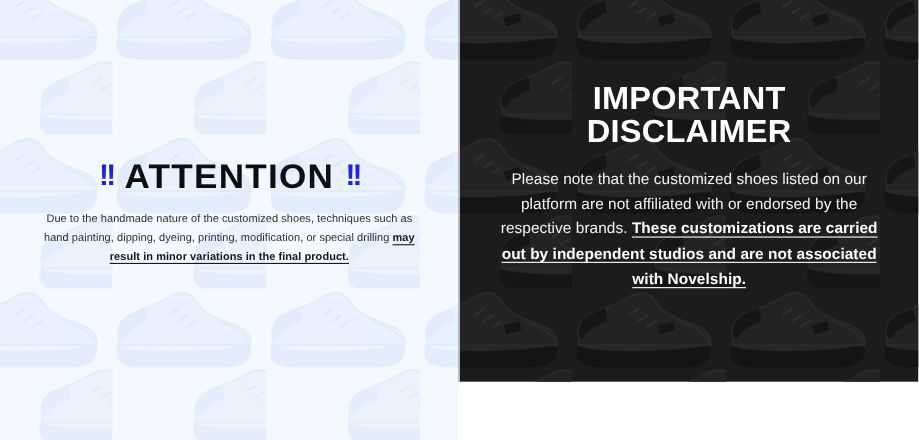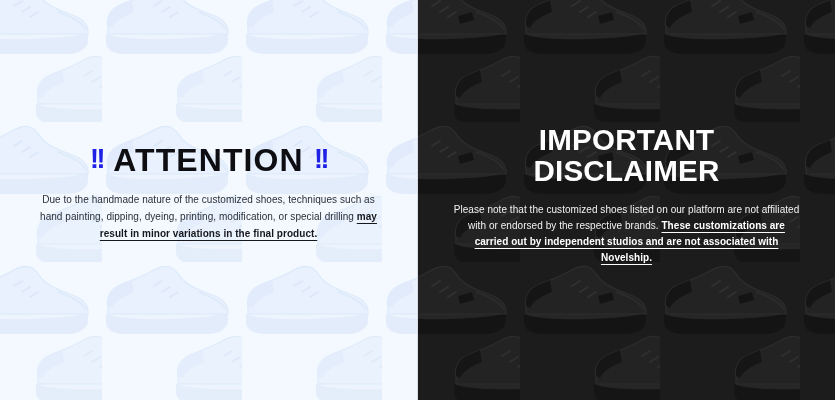--- a/index.html
+++ b/index.html
@@ -94,21 +94,21 @@
     font-weight: 700;
     color: #16181d;
     text-decoration: underline;
     text-underline-offset: 2.5px;
     text-decoration-thickness: 1.1px;
   }
 
   
   .panel-right {
     width: 418px;
-    height: 400px;
+    height: 347px;
     background: #1c1c1c;
     border-left: 1px solid #d8dde6;
   }
   .panel-right .panel-content {
     padding: 0 32px;
     transform: translateY(-4px);
   }
 
   .disclaimer-heading {
     margin: 0 0 15px 0;
@@ -118,21 +118,21 @@
     line-height: 1.06;
     letter-spacing: 0.2px;
     font-family: "Liberation Sans", sans-serif;
     transform: scaleX(1.02);
   }
   .disclaimer-heading .dline {
     display: block;
   }
 
   .body-dark {
-    font-size: 10px;
+    font-size: 14px;
     line-height: 1.62;
     color: #f2f2f2;
     margin: 0;
     letter-spacing: 0.05px;
   }
   .body-dark .emph {
     font-weight: 700;
     color: #ffffff;
     text-decoration: underline;
     text-underline-offset: 2.5px;

